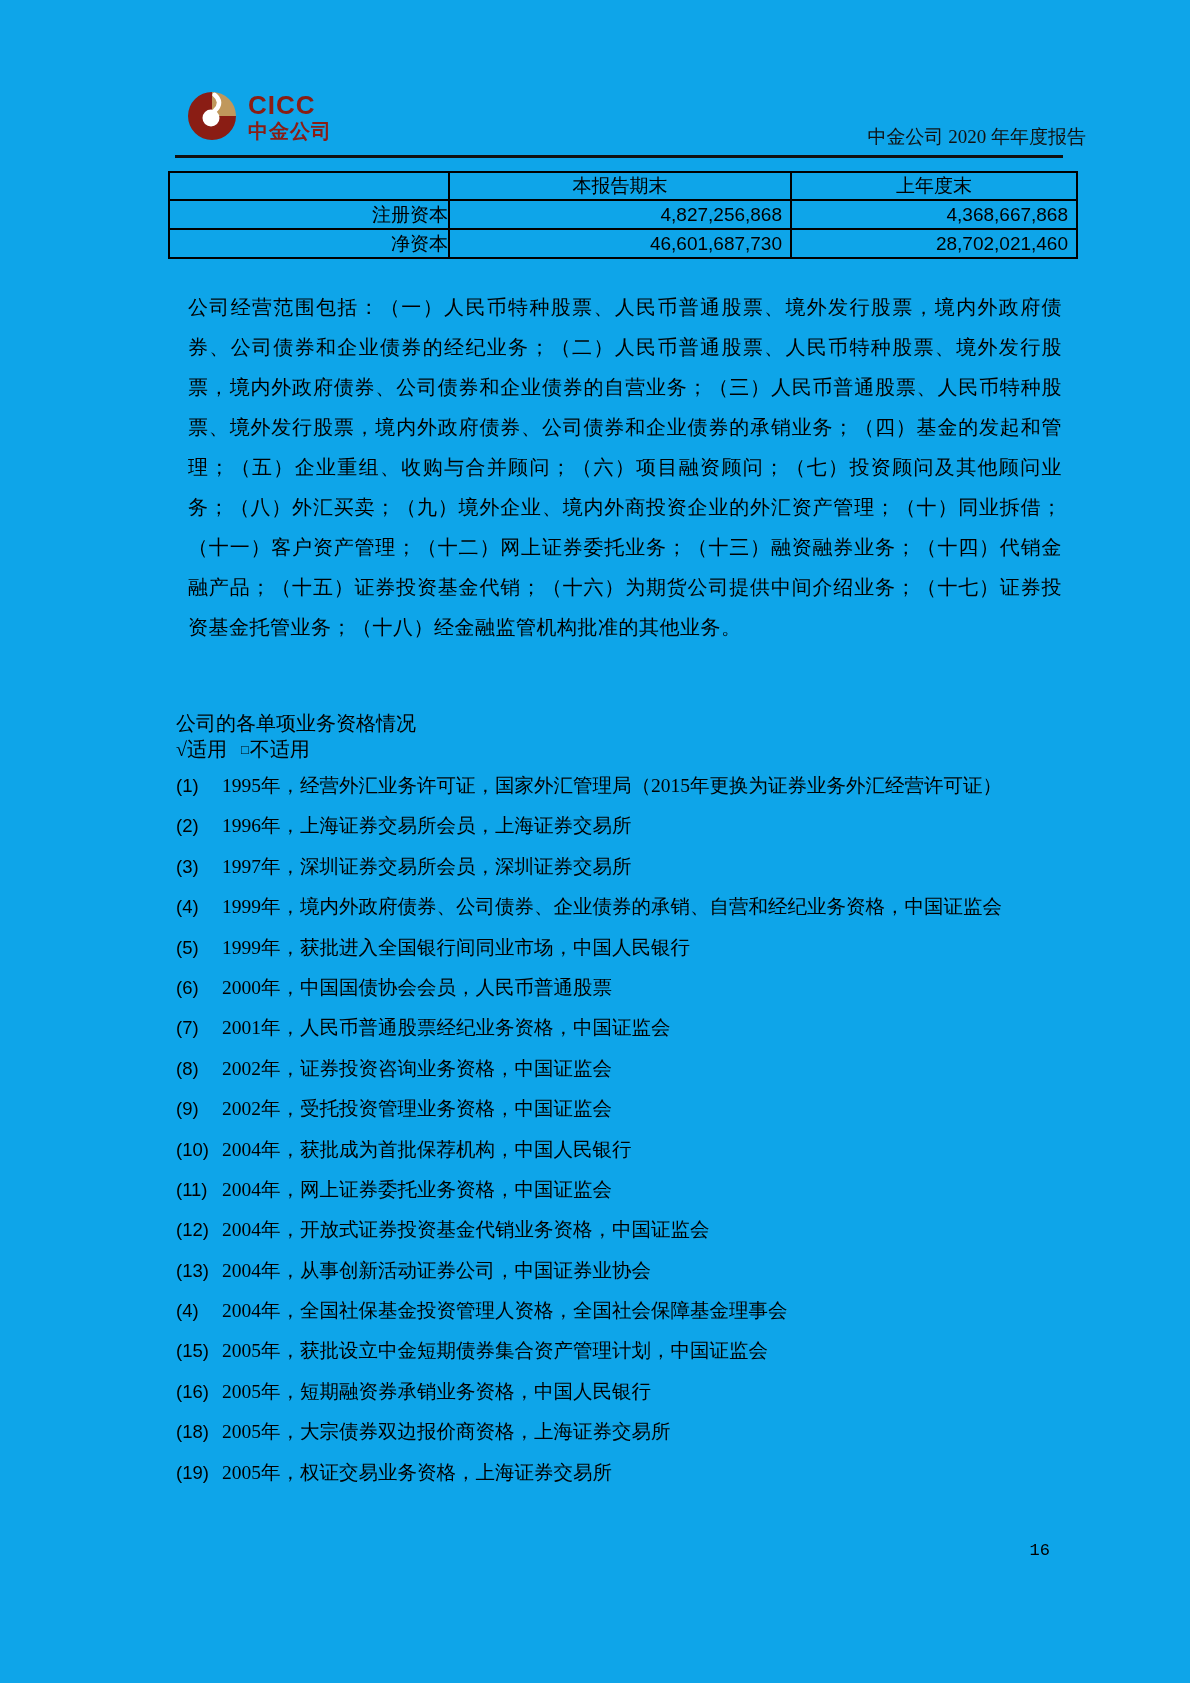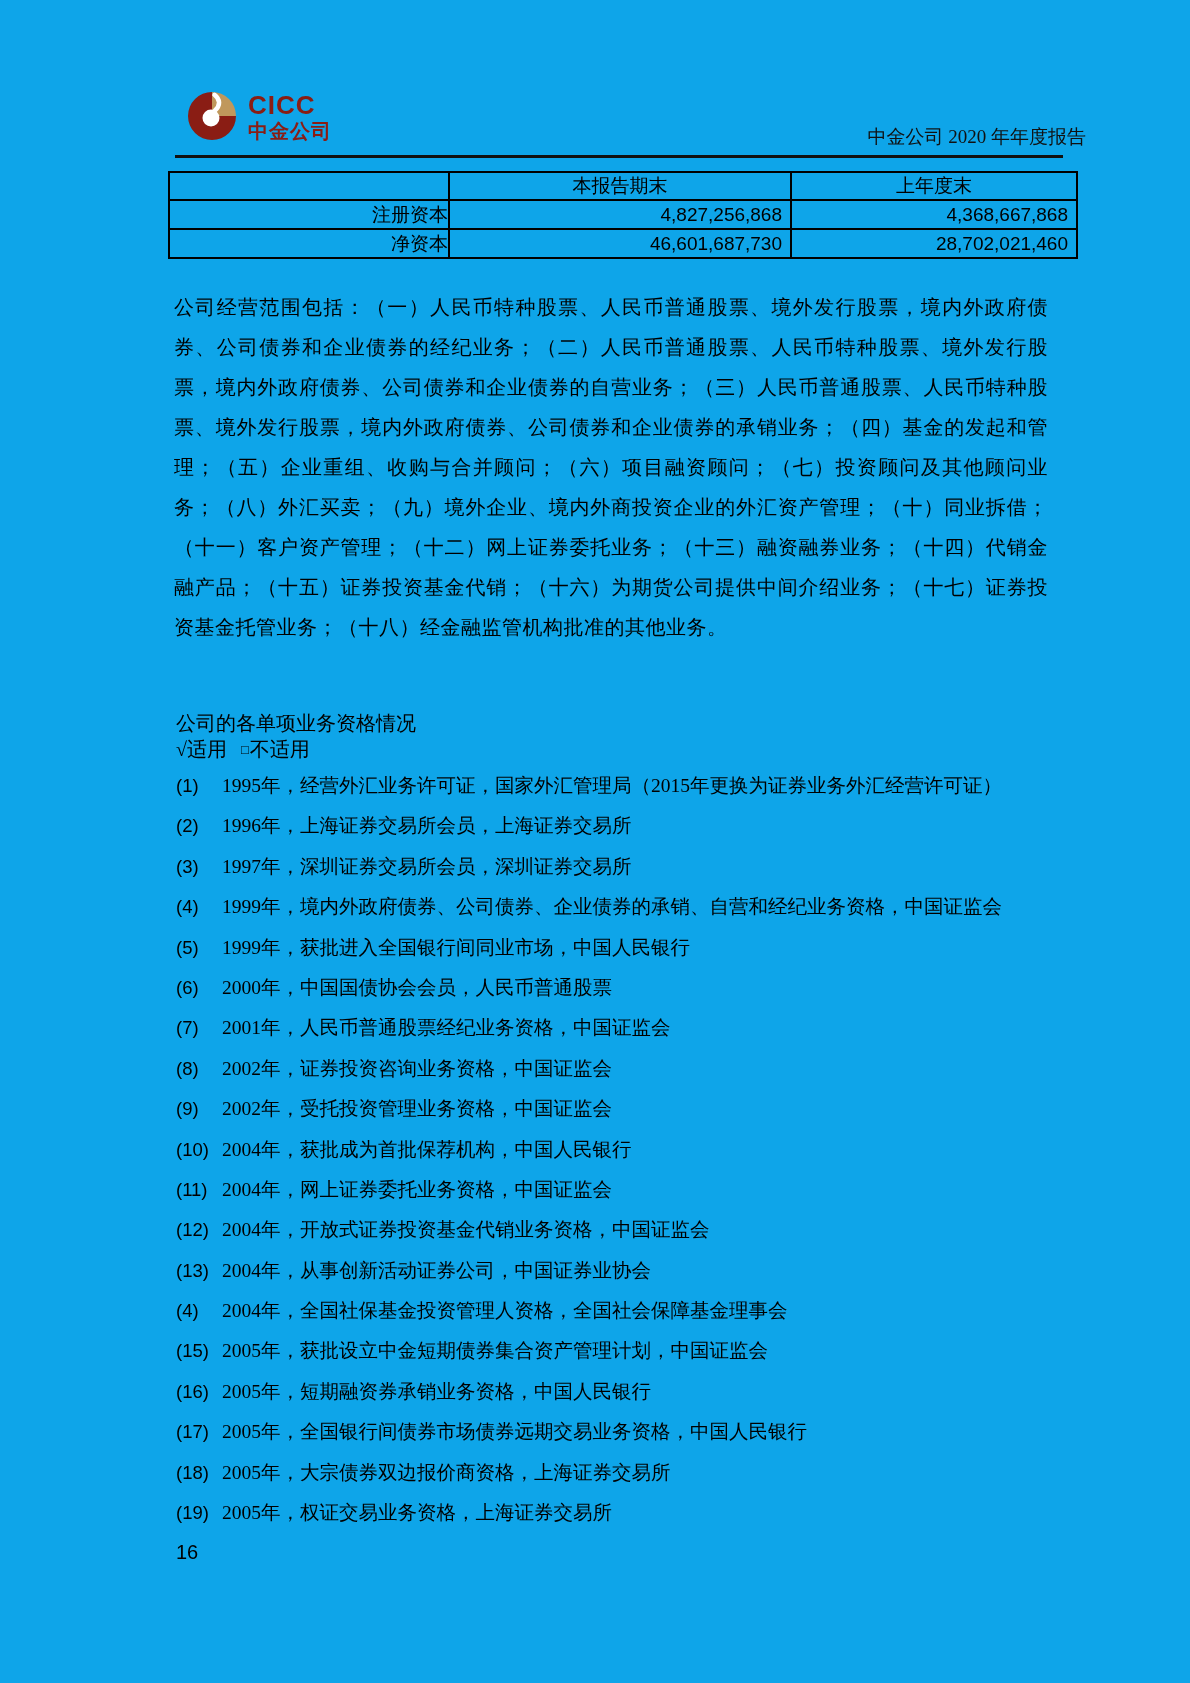--- a/index.html
+++ b/index.html
@@ -33,43 +33,43 @@
   .capital-table th { height:26px; font-weight:normal; text-align:center;border-radius:13px; }
   .capital-table td { height:27px; }
   .capital-table td.label { text-align:right; padding-left:9px; }
   .capital-table td.num {
     text-align:right; padding-right:8px;
     font-family:"Liberation Sans","DejaVu Sans",sans-serif; font-size:19px;
   }
 
   
   .scope {
-    position:absolute; left:174px; top:287px; width:874px;
+    position:absolute; left:188px; top:287px; width:874px;
     margin:0; font-size:20px; line-height:40px;
     text-align:justify; text-justify:inter-ideograph;
     letter-spacing:0.5px;
   }
 
   
   .sec-title { position:absolute; left:176px; top:710px; font-size:20px; }
   .applicability { position:absolute; left:176px; top:736px; font-size:20px; }
   .applicability .box { font-size:13px; vertical-align:2px; margin-left:14px; margin-right:1px; }
 
   .quals { position:absolute; left:176px; top:766px; width:900px; margin:0; padding:0; list-style:none; }
   .quals li { height:40.4px; line-height:40.4px; white-space:nowrap; font-size:19.5px; }
   .qnum {
     display:inline-block; width:46px;
     font-family:"Liberation Sans","DejaVu Sans",sans-serif; font-size:18.5px;
   }
 
   
   .page-num {
     position:absolute; left:176px; top:1541px; width:874px;
-    text-align:left; font-size:20px;
-    font-family:Liberation Sans, sans-serif;
+    text-align:right; font-size:17px;
+    font-family:Liberation Mono, monospace;
   }
 </style>
 </head>
 <body>
 
 <div class="page">
 
   <div class="logo">
     <svg class="logo-mark" viewBox="0 0 52 52">
       <path d="M26,26 L26,2 A24,24 0 0 1 50,26 Z" fill="#c0985c"></path>
@@ -177,23 +177,20 @@
   </li>
 
   <li>
     <span class="qnum">(15)</span><span class="qtext">2005年，获批设立中金短期债券集合资产管理计划，中国证监会</span>
   </li>
 
   <li>
     <span class="qnum">(16)</span><span class="qtext">2005年，短期融资券承销业务资格，中国人民银行</span>
   </li>
 
-  <li>
-    <span class="qnum">(17)</span><span class="qtext">2005年，全国银行间债券市场债券远期交易业务资格，中国人民银行</span>
-  </li>
 
   <li>
     <span class="qnum">(18)</span><span class="qtext">2005年，大宗债券双边报价商资格，上海证券交易所</span>
   </li>
 
   <li>
     <span class="qnum">(19)</span><span class="qtext">2005年，权证交易业务资格，上海证券交易所</span>
   </li>
 </ol>
 

